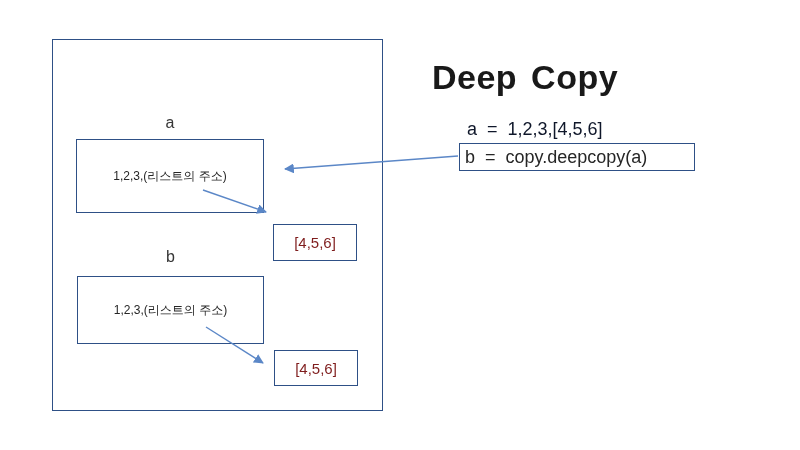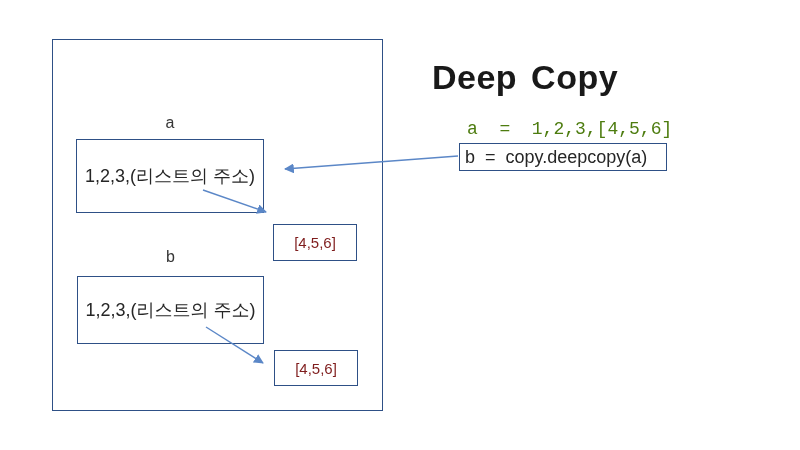--- a/index.html
+++ b/index.html
@@ -22,21 +22,21 @@
     left: 52px; top: 39px; width: 331px; height: 372px;
     border: 1.5px solid #2e5086;
     background: #ffffff;
   }
 
   
   .var-box {
     border: 1.5px solid #2e5086;
     background: #ffffff;
     display: flex; align-items: center; justify-content: center;
-    font-size: 18px;
+    font-size: 12px;
     color: #262626;
     white-space: nowrap;
   }
   .box-a { left: 76px; top: 139px; width: 188px; height: 74px; }
   .box-b { left: 77px; top: 276px; width: 187px; height: 68px; }
 
   
   .list-box {
     border: 1.5px solid #2e5086;
     background: #ffffff;
@@ -62,26 +62,25 @@
     font-size: 34px;
     font-weight: bold;
     color: #191919;
     letter-spacing: 0.5px;
     word-spacing: 4px;
     white-space: pre;
   }
   .code-line {
     left: 467px; top: 119px;
     font-size: 18px;
-    color: #4d7c0f;
+    color: #0f172a;
     white-space: pre;
-    font-family: Liberation Mono, monospace;
   }
   .code-box {
-    left: 459px; top: 143px; width: 208px; height: 28px;
+    left: 459px; top: 143px; width: 236px; height: 28px;
     border: 1.5px solid #2e5086;
     display: flex; align-items: center;
     padding-left: 5px;
     font-size: 18px;
     color: #262626;
     white-space: pre;
     background: #ffffff;
   }
 
   

